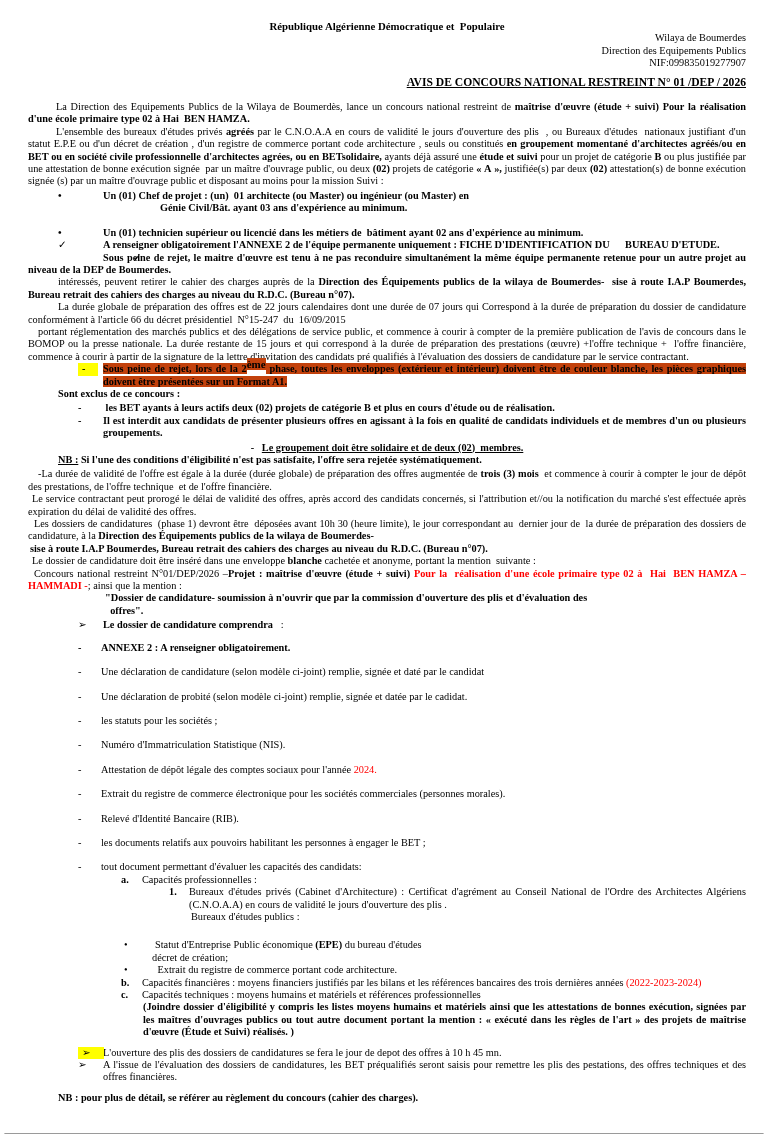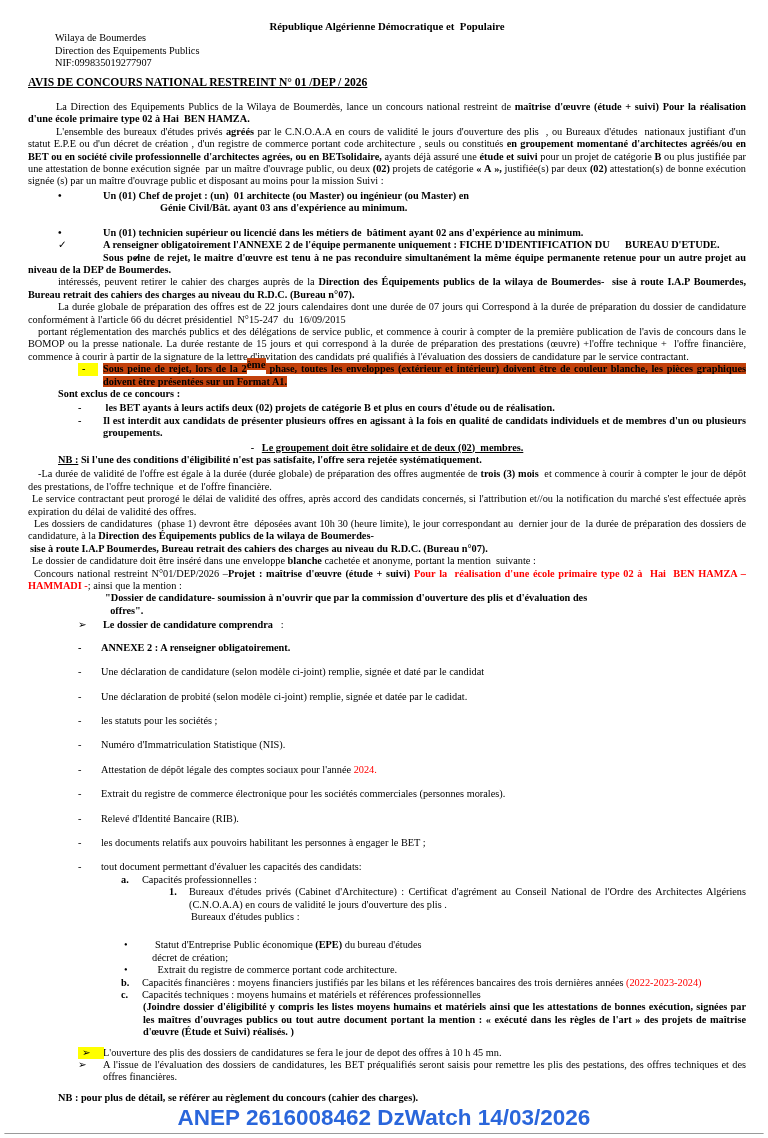--- a/index.html
+++ b/index.html
@@ -28,22 +28,22 @@
   .li-d{padding-left:75px;} .li-d>.mk{left:50px;}
   .li-doc{padding-left:73px;margin-bottom:12px;} .li-doc>.mk{left:50px;}
   .li-a{padding-left:114px;} .li-a>.mk{left:93px;}
   .li-1{padding-left:161px;} .li-1>.mk{left:141px;}
   .li-e{padding-left:127px;} .li-e>.mk{left:96px;}
   .hang75>.mk{left:30px;}
   .mt2{margin-top:2px;} .mt4{margin-top:12px;} .mt8{margin-top:8px;}
   .mt10{margin-top:10px;} .mt16{margin-top:16px;} .mt24{margin-top:8px;}
   .mb0{margin-bottom:0;}
   .republic{text-align:center;font-weight:700;font-size:10.8px;}
-  .agency-line{padding-left:27px;}
-  .doc-title{text-align:left;font-weight:700;font-size:11.6px;margin-top:7px;margin-bottom:8px;}
+  .agency-line{padding-left:27px;text-align:right;}
+  .doc-title{text-align:right;font-weight:700;font-size:11.6px;margin-top:7px;margin-bottom:8px;}
   .doc-title .u{text-decoration:underline;}
   #anep-footer{
     position:absolute;left:0;right:0;bottom:14px;text-align:center;
     font-family:"Liberation Sans",sans-serif;font-weight:700;font-size:22.5px;color:#2a66db;
   }
   #bottom-rule{position:absolute;left:0;right:0;bottom:4px;border-top:1px solid #9a9a9a;}
 </style>
 </head>
 <body>
 
@@ -96,15 +96,14 @@
         <div class="blk pl124"><span>décret de création;</span></div>
         <div class="blk li-e"><span class="mk ">•</span><span>&nbsp;Extrait du registre de commerce portant code architecture.</span></div>
         <div class="blk li-a just"><span class="mk b">b.</span><span>Capacités financières : moyens financiers justifiés par les bilans et les références bancaires des trois dernières années </span><span class="red">(2022-2023-2024)</span></div>
         <div class="blk li-a"><span class="mk b">c.</span><span>Capacités techniques : moyens humains et matériels et références professionnelles</span></div>
         <div class="blk pl115 just"><span class="b">(Joindre dossier d'éligibilité y compris les listes moyens humains et matériels ainsi que les attestations de bonnes exécution, signées par les maîtres d'ouvrages publics ou tout autre document portant la mention : « exécuté dans les règles de l'art » des projets de maîtrise d'œuvre (Étude et Suivi) réalisés. )</span></div>
         <div class="blk li-d mt8"><span class="mk hlm">➢</span><span>L'ouverture des plis des dossiers de candidatures se fera le jour de depot des offres à 10 h 45 mn.</span></div>
         <div class="blk li-d just"><span class="mk ">➢</span><span>A l'issue de l'évaluation des dossiers de candidatures, les BET préqualifiés seront saisis pour remettre les plis des pestations, des offres techniques et des offres financières.</span></div>
         <div class="blk pl30 mt24"><span class="b">NB : pour plus de détail, se référer au règlement du concours (cahier des charges).</span></div>
       </div>
   </div>
-  <div id="anep-footer">ANEP 2616008462 DzWatch 14/03/2026</div>
   <div id="bottom-rule"></div>
 </div>
 
 </body></html>

